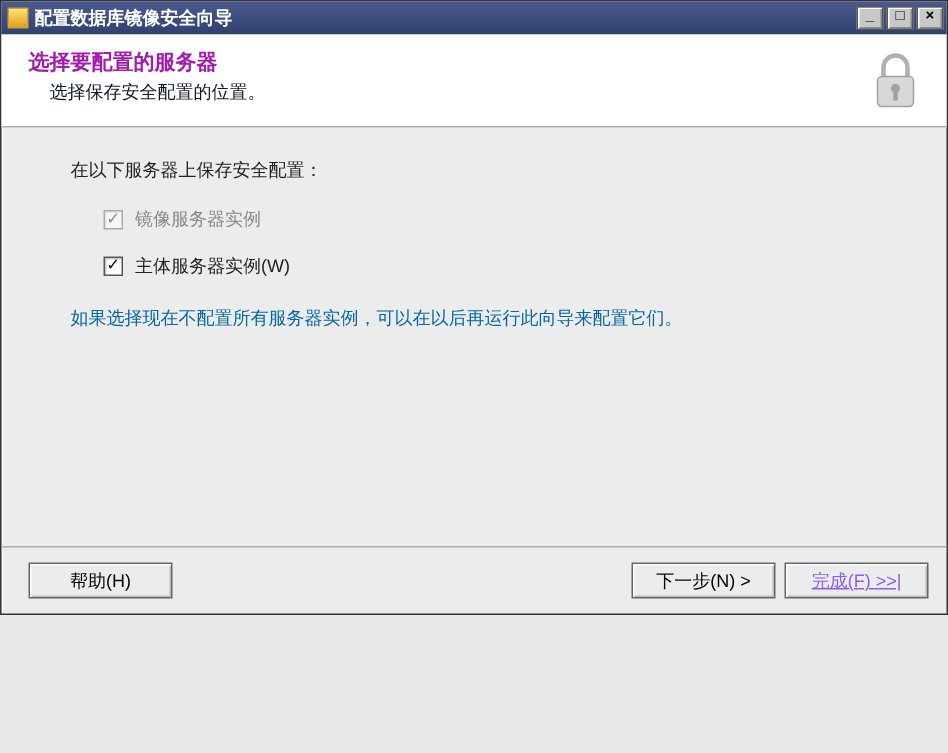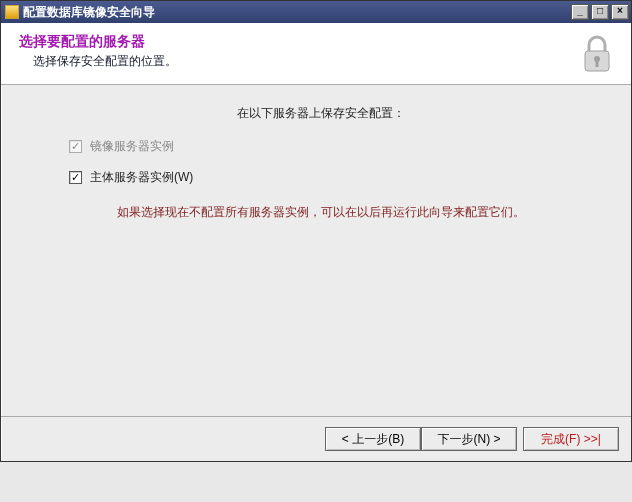--- a/index.html
+++ b/index.html
@@ -7,21 +7,21 @@
     margin: 0;
     font-family: "Microsoft YaHei", SimSun, Tahoma, sans-serif;
     font-size: 12px;
     background: #e8e8e8;
     width: 632px;
     height: 502px;
     overflow: hidden;
   }
   .window {
     width: 632px;
-    height: 462px;
+    height: 410px;
     border: 1px solid #333;
     background: #ececec;
     display: flex;
     flex-direction: column;
     box-shadow: inset 1px 1px 0 #fff;
   }
   .titlebar {
     height: 22px;
     background: linear-gradient(#4b5a8f, #30406e);
     color: #fff;
@@ -80,21 +80,20 @@
     position: absolute;
     right: 14px;
     top: 10px;
     width: 40px;
     height: 44px;
   }
   .content {
     flex: 1;
     padding: 20px 36px 10px 46px;
     color: #222;
-    text-align: center;
   }
   .instr { margin-bottom: 16px; }
   .opts { margin-left: 22px; }
   .opt-row {
     display: flex;
     align-items: center;
     margin-bottom: 14px;
     font-size: 12px;
   }
   .opt-row.disabled { color: #888; }
@@ -113,21 +112,21 @@
     color: #000;
   }
   .chk.disabled {
     border-color: #aaa;
     box-shadow: inset 1px 1px 0 #e5e5e5;
     color: #888;
     background: #f7f7f7;
   }
   .hint {
     margin-top: 18px;
-    color: #7f1d1d;
+    color: #0369a1;
   }
   .footer {
     border-top: 1px solid #aaa;
     padding: 10px 12px;
     display: flex;
     align-items: center;
   }
   .btn {
     height: 24px;
     min-width: 96px;
@@ -135,21 +134,21 @@
     background: #ececec;
     border: 1px solid #666;
     box-shadow: inset 1px 1px 0 #fff, inset -1px -1px 0 #bbb;
     font-size: 12px;
     text-align: center;
     line-height: 22px;
     margin-left: 6px;
     color: #000;
     user-select: none;
   }
-  .btn.disabled { color: #b91c1c; }
+  .btn.disabled { color: #8b5cf6; text-decoration: underline; }
   .spacer { flex: 1; }
   .nav-group { display: flex; }
   .nav-group .btn { margin-left: 0; }
 </style>
 </head>
 <body>
 
 <div class="window">
 
   <div class="titlebar">
@@ -190,21 +189,21 @@
         <span class="chk">✓</span>
         <span>主体服务器实例(W)</span>
       </div>
 
     </div>
 
     <div class="hint">如果选择现在不配置所有服务器实例，可以在以后再运行此向导来配置它们。</div>
   </div>
 
   <div class="footer">
+    <div class="btn">帮助(H)</div>
     <div class="spacer"></div>
     <div class="nav-group">
-      <div class="btn">&lt; 上一步(B)</div>
       <div class="btn">下一步(N) &gt;</div>
     </div>
     <div class="btn disabled">完成(F) &gt;&gt;|</div>
   </div>
 
 </div>
 
 </body></html>

